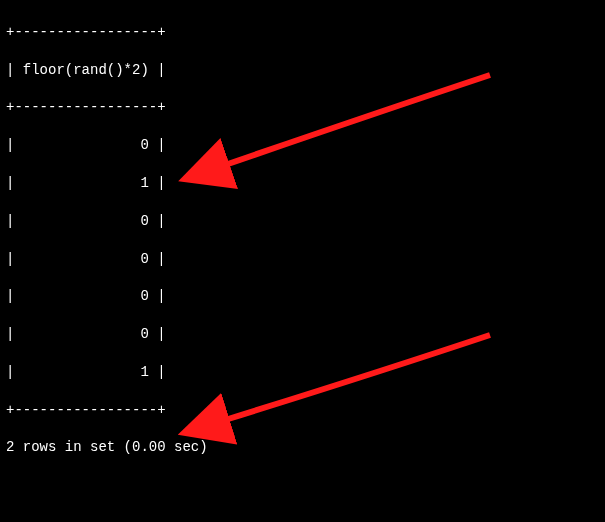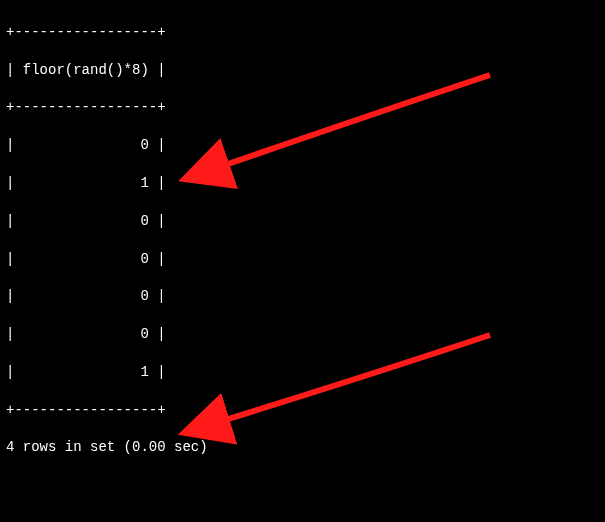--- a/index.html
+++ b/index.html
@@ -28,31 +28,31 @@
     left: 0;
     pointer-events: none;
     z-index: 2;
   }
 </style>
 </head>
 <body>
 
 <div class="terminal">
 <span class="prompt-line">+-----------------+</span>
-<span class="prompt-line">| floor(rand()*8) |</span>
+<span class="prompt-line">| floor(rand()*2) |</span>
 <span class="prompt-line">+-----------------+</span>
 <span class="prompt-line">|               0 |</span>
 <span class="prompt-line">|               1 |</span>
 <span class="prompt-line">|               0 |</span>
 <span class="prompt-line">|               0 |</span>
 <span class="prompt-line">|               0 |</span>
 <span class="prompt-line">|               0 |</span>
 <span class="prompt-line">|               1 |</span>
 <span class="prompt-line">+-----------------+</span>
-<span class="prompt-line">4 rows in set (0.00 sec)</span>
+<span class="prompt-line">2 rows in set (0.00 sec)</span>
 <span class="prompt-line"> </span>
 
 
 
 
 
 
 
 
 

